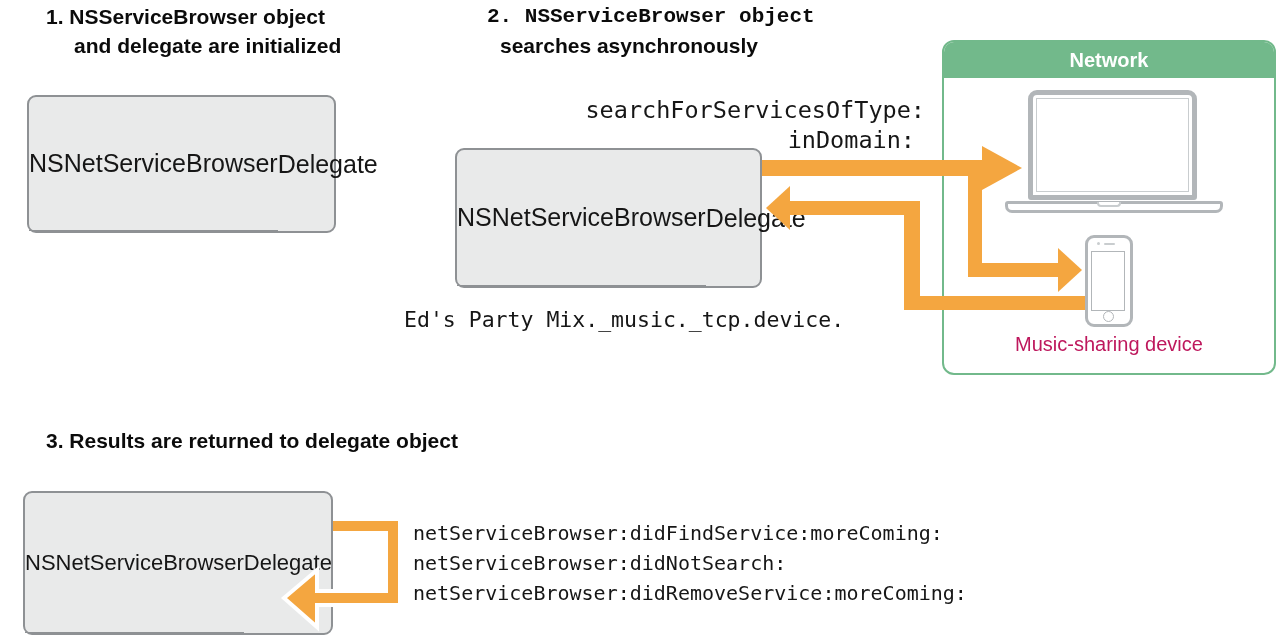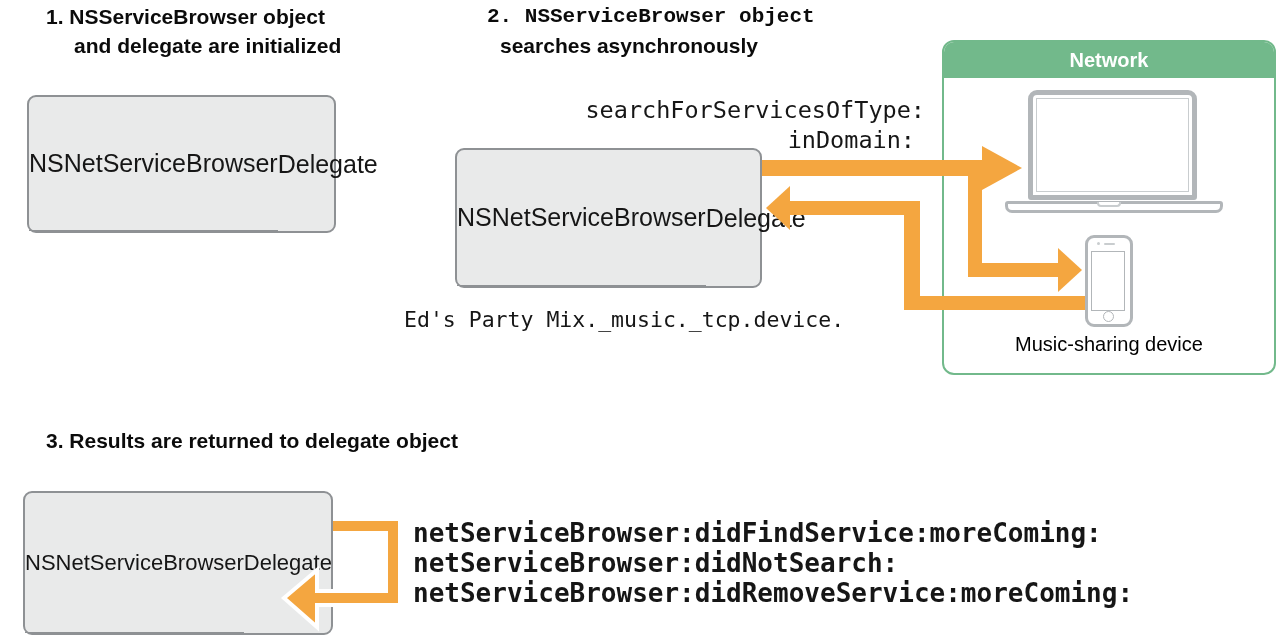--- a/index.html
+++ b/index.html
@@ -31,21 +31,21 @@
   
   .phone{position:absolute;left:1085px;top:235px;width:48px;height:92px;box-sizing:border-box;
          border:3px solid #B2B6B9;border-radius:9px;background:#ffffff;z-index:6;}
   .phone-screen{position:absolute;left:3px;top:13px;width:34px;height:60px;box-sizing:border-box;
          border:1.5px solid #B2B6B9;background:#ffffff;}
   .phone-speaker{position:absolute;left:16px;top:5px;width:11px;height:2px;border-radius:1px;background:#C9CDCF;}
   .phone-camera{position:absolute;left:9px;top:4px;width:3px;height:3px;border-radius:50%;background:#C9CDCF;}
   .phone-home{position:absolute;left:15px;bottom:2px;width:11px;height:11px;box-sizing:border-box;
          border:1.5px solid #B2B6B9;border-radius:50%;background:#ffffff;}
   .device-label{position:absolute;left:942px;top:333px;width:334px;text-align:center;
-         font-size:20px;color:#000000;z-index:2;}
+         font-size:20px;color:#be185d;z-index:2;}
 </style>
 </head>
 <body>
 
 <div class="canvas">
 
   <div class="abs heading" style="left:2px;top:4px;">1. NSServiceBrowser object</div>
   <div class="abs heading" style="left:30px;top:33px;">and delegate are initialized</div>
 
   <div class="abs heading" style="left:443px;top:4px;font-family:Liberation Mono, monospace;">2. NSServiceBrowser object</div>
@@ -65,21 +65,21 @@
 
   <div class="box small" style="left:23px;top:491px;width:310px;height:144px;">
     <div class="row top">NSNetServiceBrowser</div>
     <div class="row">Delegate</div>
   </div>
 
   <div class="abs mono" style="left:525px;top:96px;width:400px;text-align:right;font-size:23.5px;">searchForServicesOfType:</div>
   <div class="abs mono" style="left:525px;top:126px;width:390px;text-align:right;font-size:23.5px;">inDomain:</div>
   <div class="abs mono" style="left:404px;top:307px;font-size:21.5px;">Ed's Party Mix._music._tcp.device.</div>
 
-  <div class="abs mono" style="left:413px;top:518px;font-size:26px;line-height:30px;font-weight:bold;">
+  <div class="abs mono" style="left:413px;top:518px;font-size:20px;line-height:30px;">
     <div>netServiceBrowser:didFindService:moreComing:</div>
     <div>netServiceBrowser:didNotSearch:</div>
     <div>netServiceBrowser:didRemoveService:moreComing:</div>
   </div>
 
   <div class="panel">
     <div class="panel-header">
       <span>Network</span>
     </div>
   </div>

